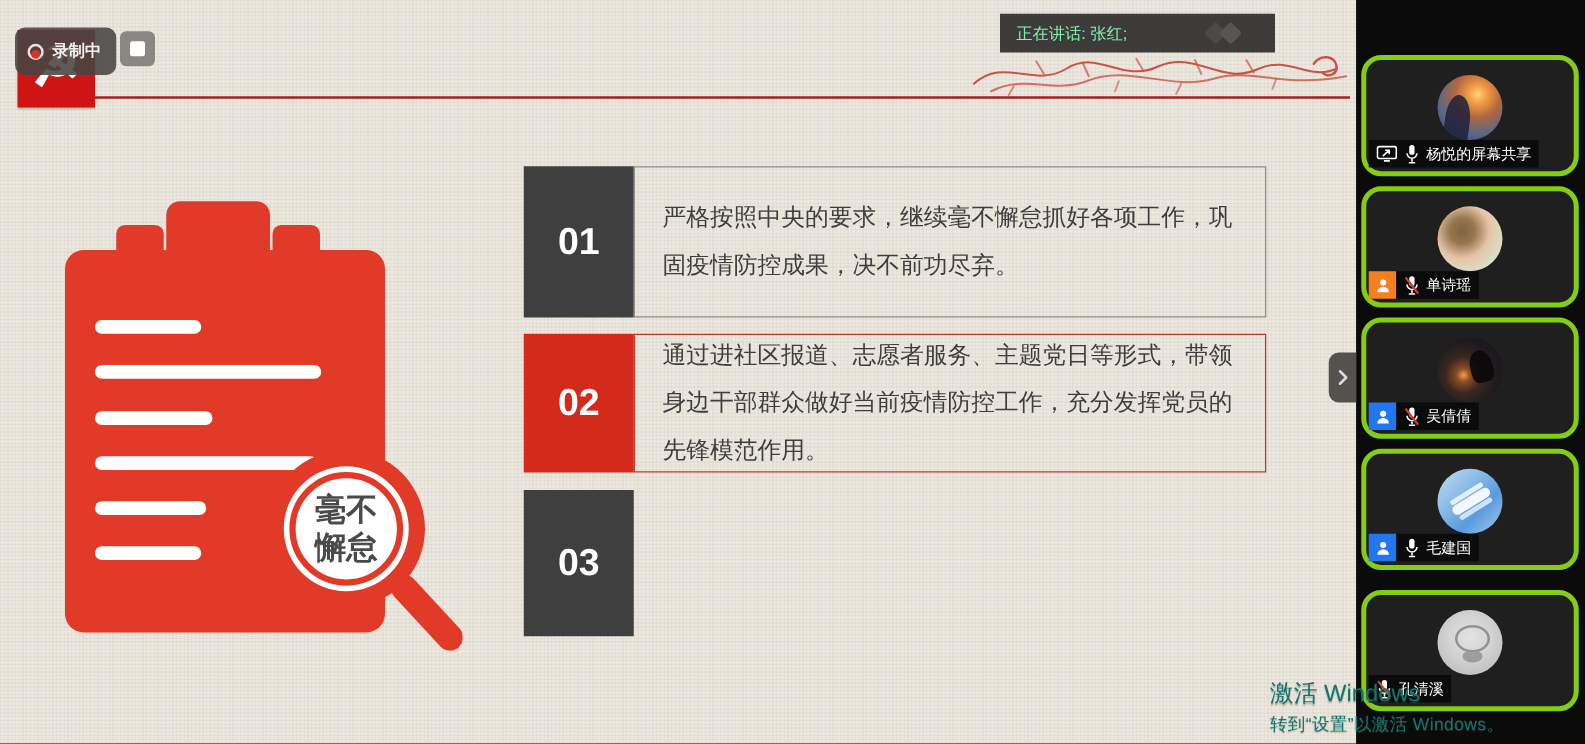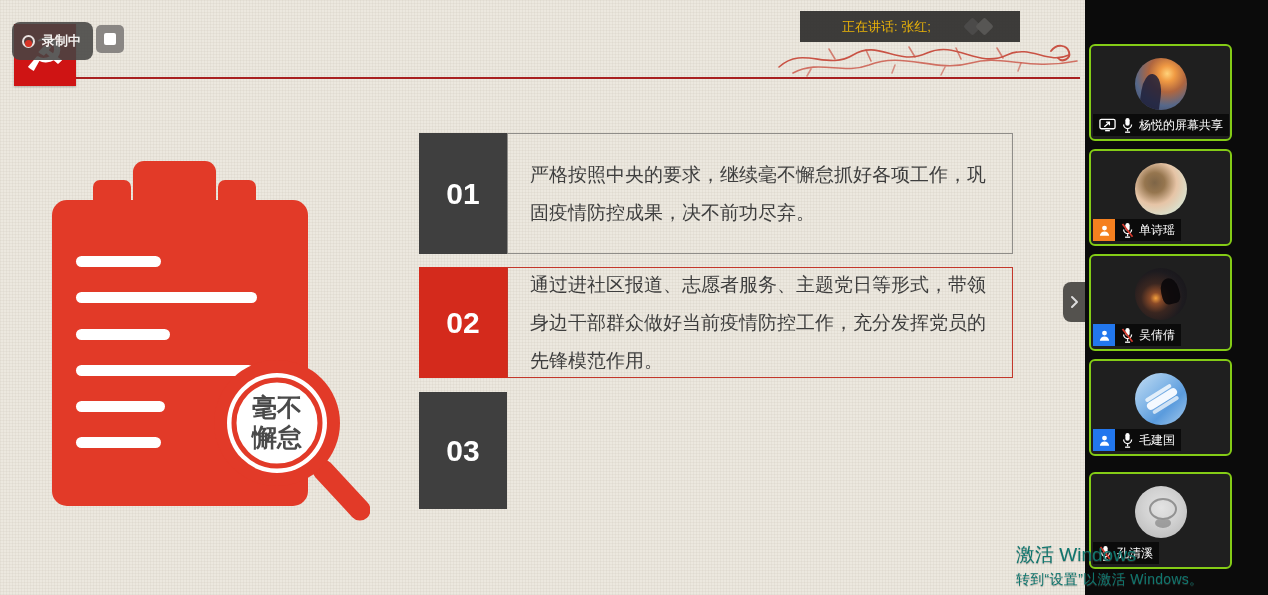--- a/index.html
+++ b/index.html
@@ -52,21 +52,21 @@
     background:rgba(124,121,119,0.88); border-radius:5px;
     display:flex; align-items:center; justify-content:center; z-index:5;
   }
   .stop-square { width:12px; height:12px; background:#fff; border-radius:2px; }
 
   
   .speaker-box {
     position:absolute; left:800px; top:11px; width:220px; height:31px;
     background:rgba(47,46,45,0.93); display:flex; align-items:center; z-index:6;
   }
-  .speaker-text { color:#eab308; font-size:13px; padding-left:13px; flex:1;text-align:center; }
+  .speaker-text { color:#86efac; font-size:13px; padding-left:13px; flex:1; }
   .logo-diamonds { position:relative; width:46px; height:20px; margin-right:14px; }
   .logo-diamonds i { position:absolute; display:block; width:13px; height:13px; transform:rotate(45deg); border-radius:2px; }
   .logo-diamonds i:nth-child(1){ left:6px; top:3px; background:#4b4a49; }
   .logo-diamonds i:nth-child(2){ left:18px; top:3px; background:#575654; }
 
   
   .clipboard { position:absolute; left:40px; top:150px; width:330px; height:395px; }
 
   
   .row { position:absolute; left:383px; width:630px; display:flex; }
@@ -88,22 +88,22 @@
   
   .chevron-tab {
     position:absolute; left:1063px; top:282px; width:22px; height:40px;
     background:#54524e; border-radius:8px 0 0 8px;
     display:flex; align-items:center; justify-content:center; cursor:pointer; z-index:4;
   }
 
   
   .sidebar { position:absolute; left:1085px; top:0; width:183px; height:595px; background:#0b0b0b; }
   .tile {
-    position:absolute; left:4px; width:143px; height:97px;
-    background:#1f1f1f; border:2px solid #84cc16; border-radius:6px;
+    position:absolute; left:4px; width:174px; height:97px;
+    background:#1f1f1f; border:4px solid #84cc16; border-radius:16px;
   }
   .tile-0 { top:44px; } .tile-1 { top:149px; } .tile-2 { top:254px; }
   .tile-3 { top:359px; } .tile-4 { top:472px; }
   .avatar {
     position:absolute; left:50%; top:12px; transform:translateX(-50%);
     width:52px; height:52px; border-radius:50%; overflow:hidden;
   }
   .av-sunset { background:radial-gradient(circle at 62% 30%, #ffd27a 0%, #f09a43 16%, #b0663f 38%, #56688a 66%, #3b3f5c 100%); }
   .av-sunset::after { content:""; position:absolute; left:6px; top:16px; width:20px; height:40px; border-radius:45% 55% 0 0; background:rgba(30,32,58,0.85); transform:rotate(8deg); }
   .av-hand { background:radial-gradient(circle at 38% 38%, #7e6547 0%, #96764f 22%, #e6c4a6 48%, #d9e2cf 78%, #c9dcc8 100%); }

